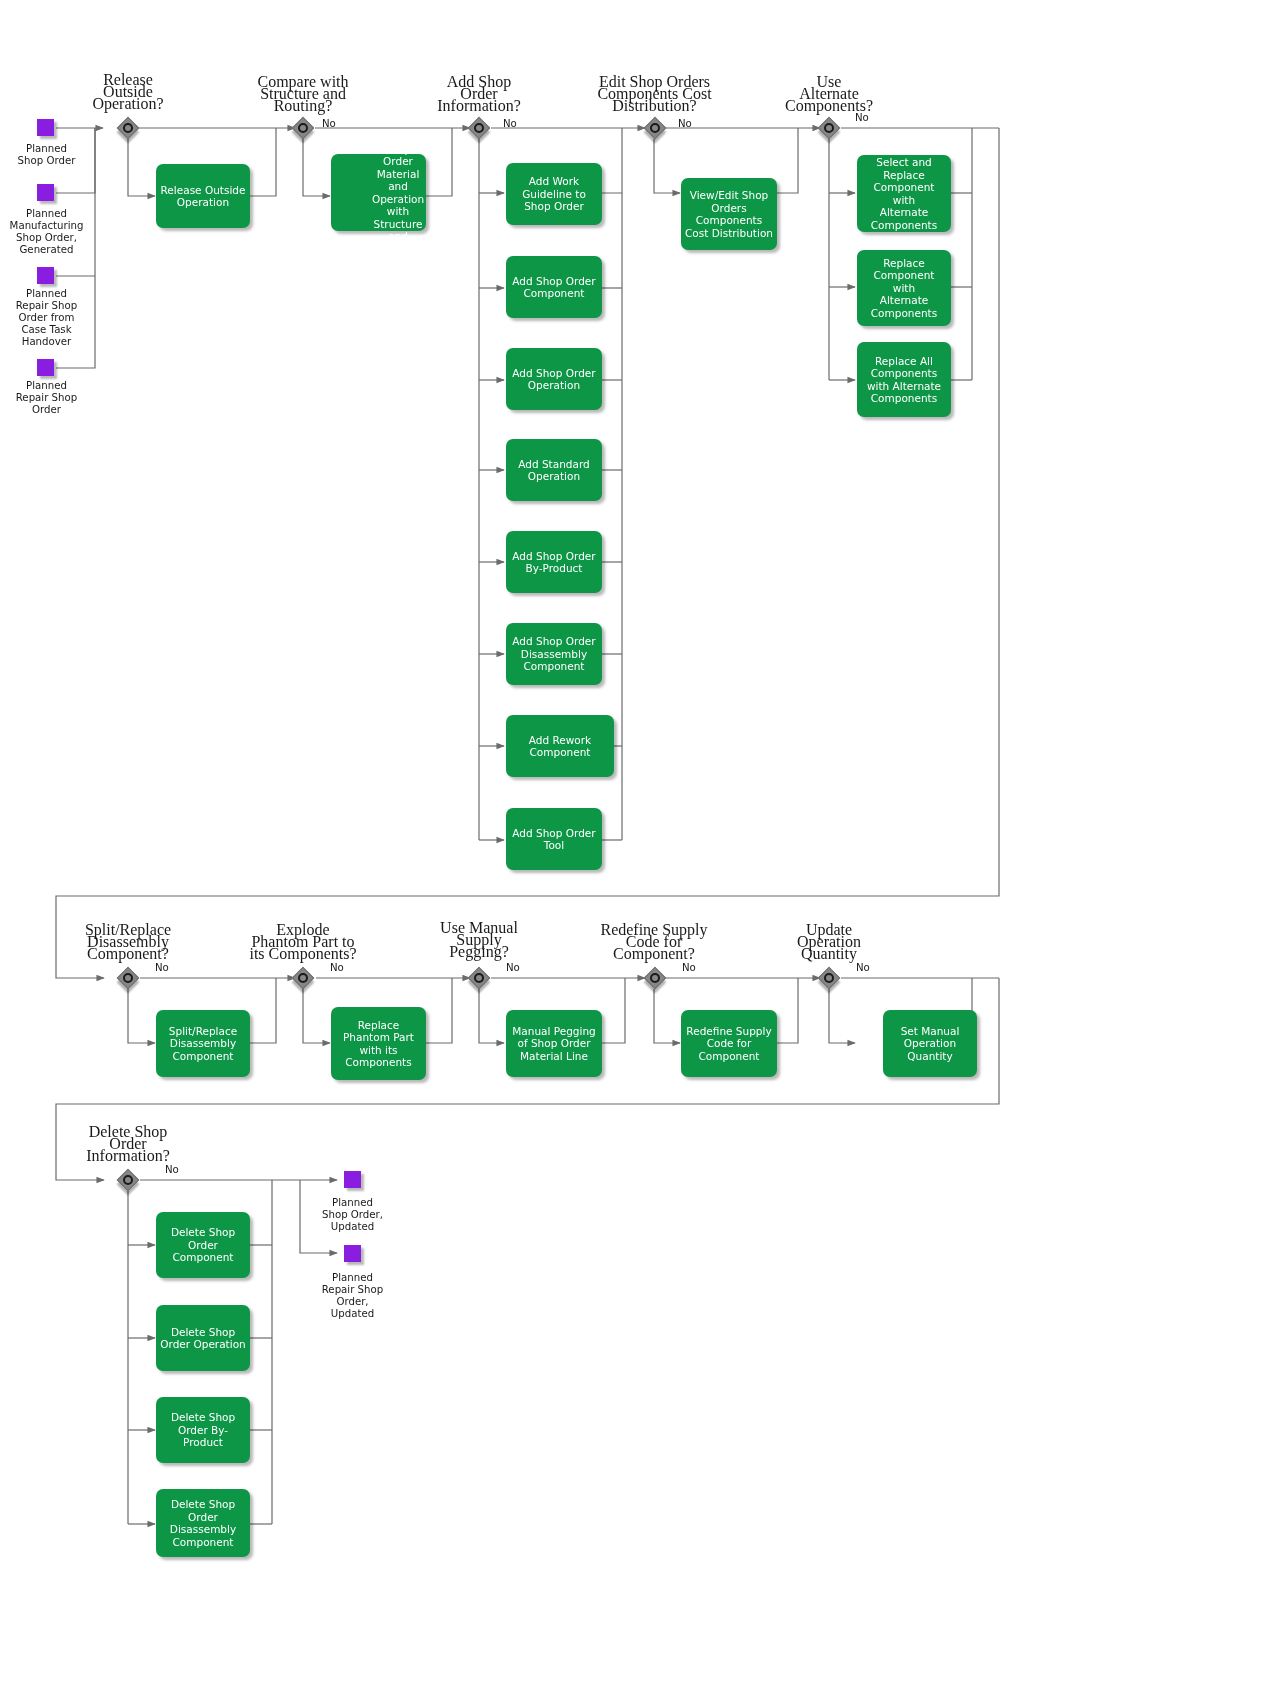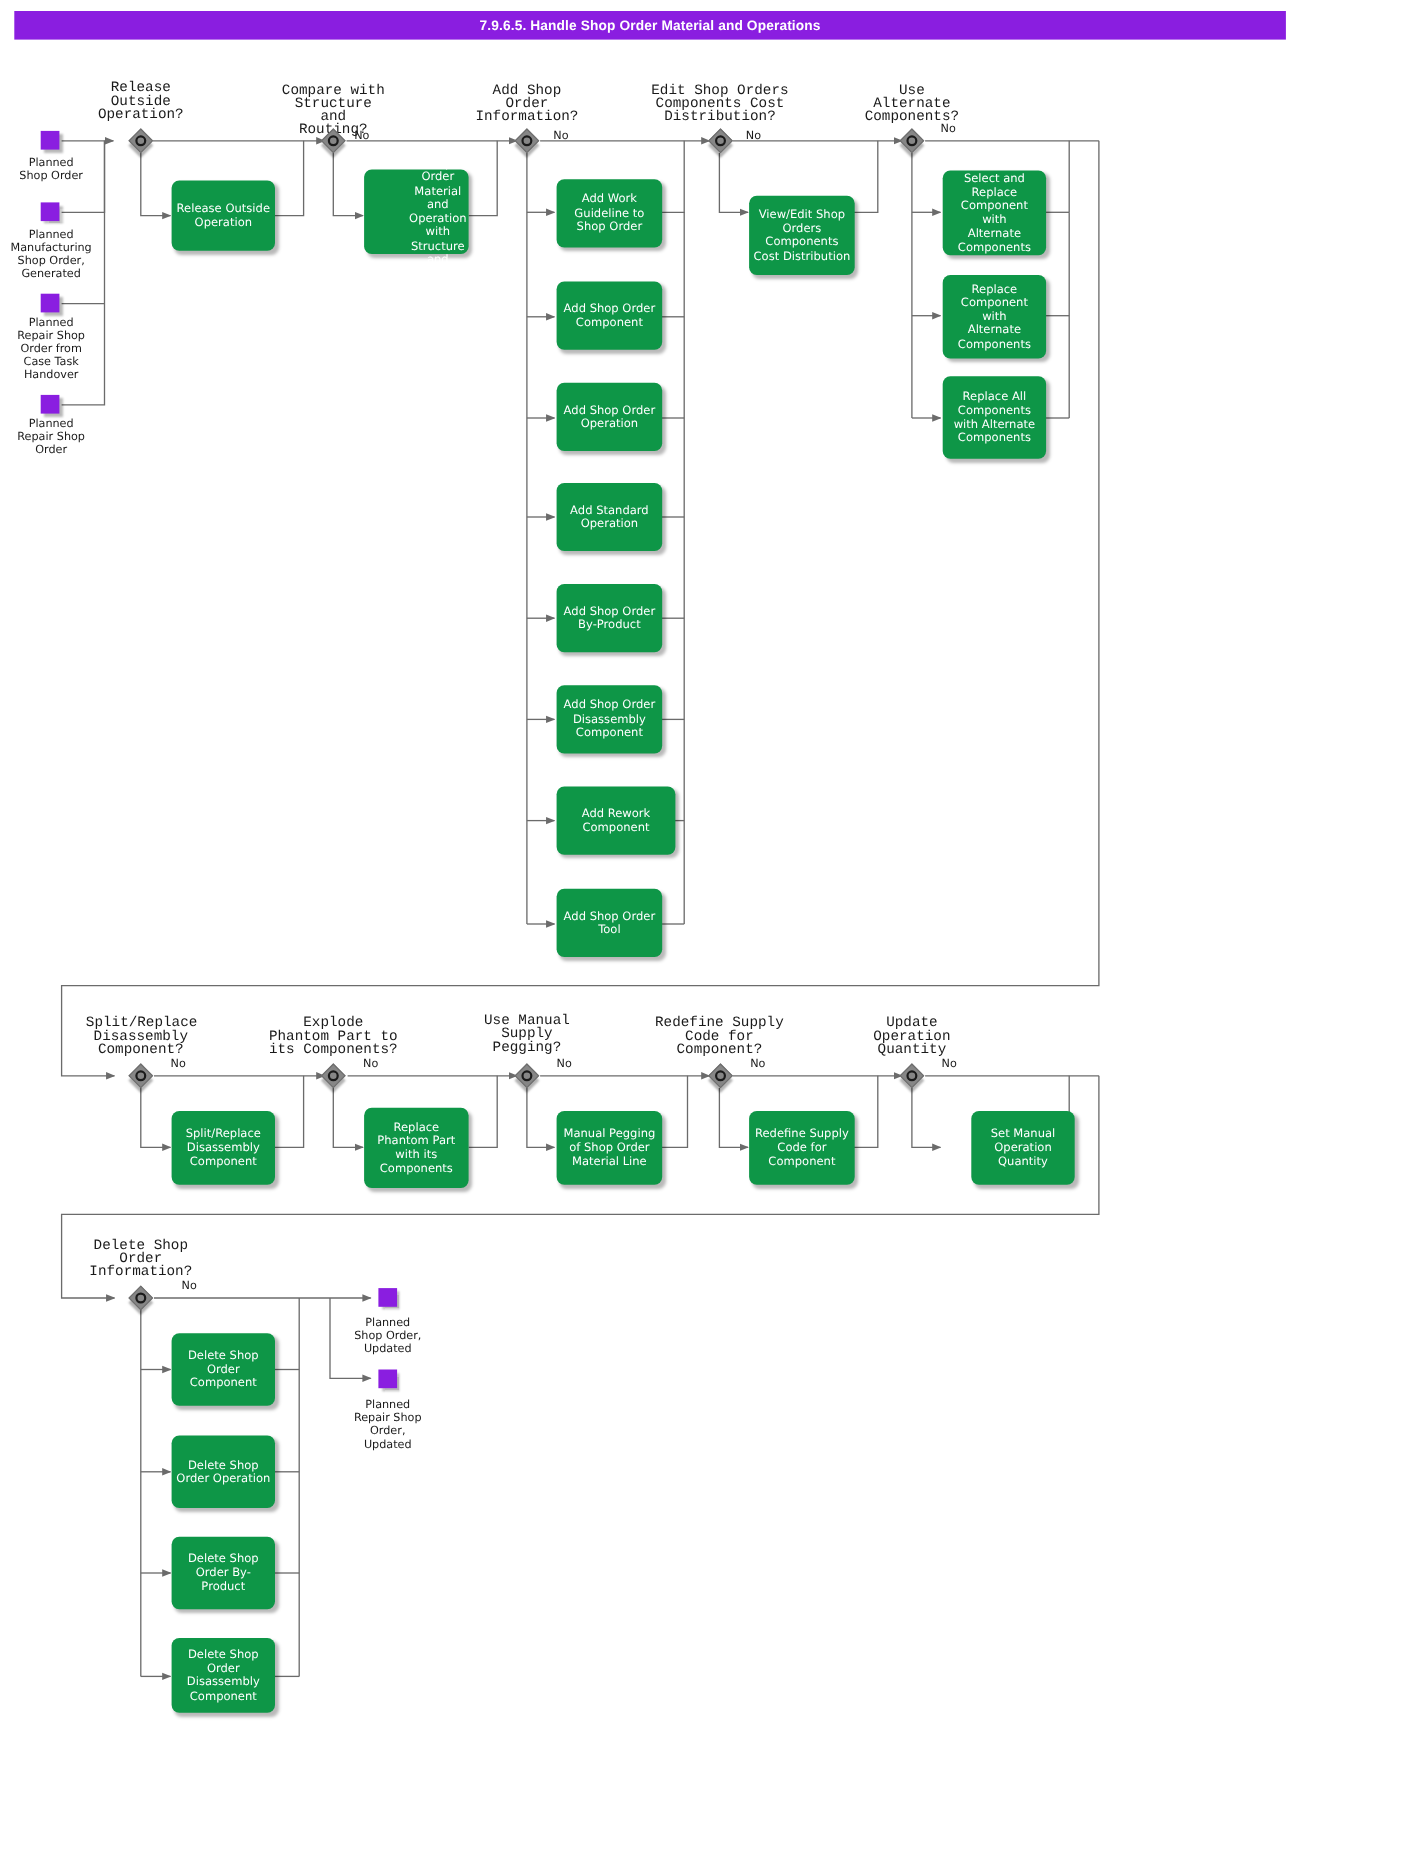--- a/index.html
+++ b/index.html
@@ -73,24 +73,24 @@
     left: 6px; top: 6px;
     width: 10px; height: 10px;
     border-radius: 50%;
     border: 2px solid #1a1a1a;
     background: #868686;
   }
   
   .gw-label {
     position: absolute;
     text-align: center;
-    font-size: 13px;
+    font-size: 16px;
     line-height: 12px;
     color: #1a1a1a;
-    font-family: Liberation Mono, monospace;
+    font-family: Liberation Serif, serif;
   }
   
   .no-label {
     position: absolute;
     font-size: 10.2px;
     color: #1a1a1a;
     font-family: "DejaVu Sans", sans-serif;
   }
   
   .event {
@@ -106,21 +106,20 @@
     line-height: 12px;
     color: #1a1a1a;
     font-family: "DejaVu Sans", sans-serif;
   }
 </style>
 </head>
 <body>
 
 <div id="canvas">
 
-  <div id="title-bar">7.9.6.5. Handle Shop Order Material and Operations</div>
 
   <svg id="wires" viewBox="0 0 1280 1700" xmlns="http://www.w3.org/2000/svg">
     <defs>
       <marker id="ah" viewBox="0 0 10 10" refX="9" refY="5" markerWidth="7" markerHeight="7" orient="auto-start-reverse">
         <path d="M 0 1 L 10 5 L 0 9 z" fill="#6b6b6b"></path>
       </marker>
     </defs>
     <g fill="none" stroke="#6b6b6b" stroke-width="1.2">
 
       <path d="M 56 128 L 103 128" marker-end="url(#ah)"></path>

